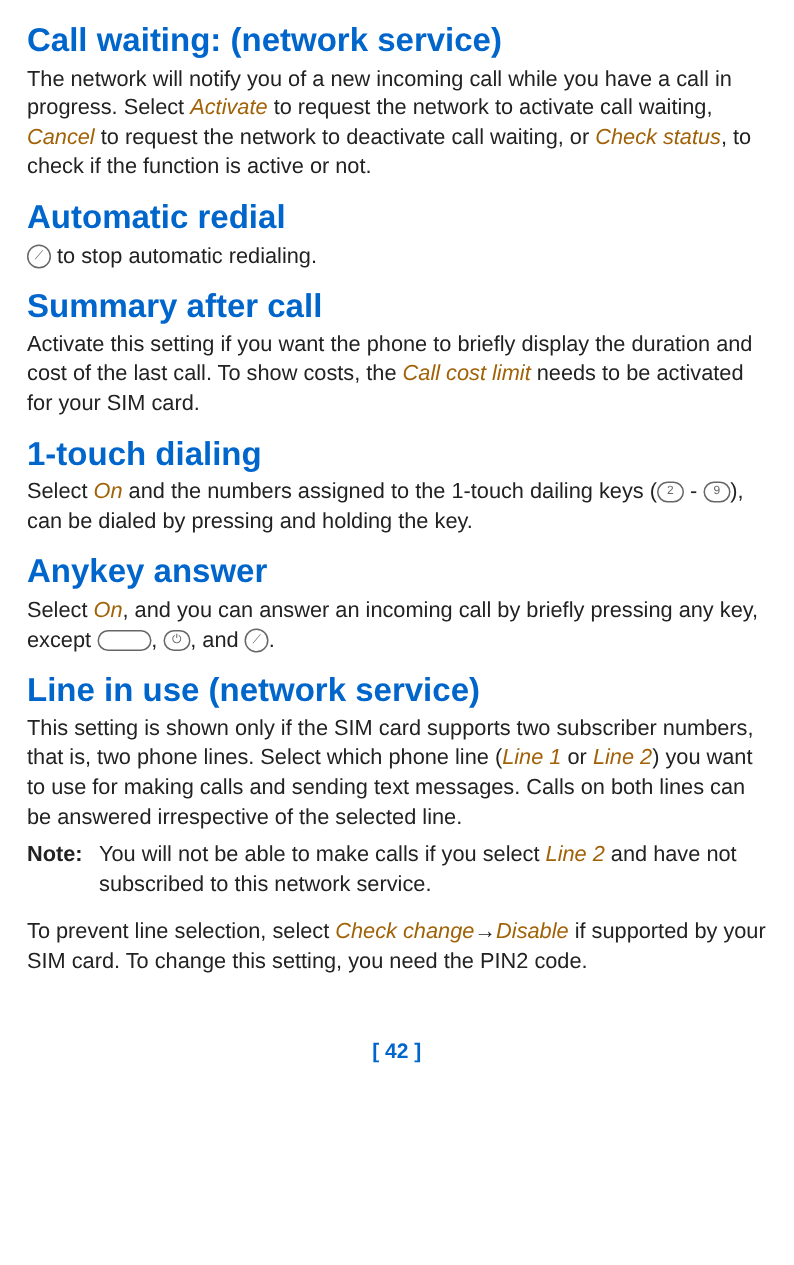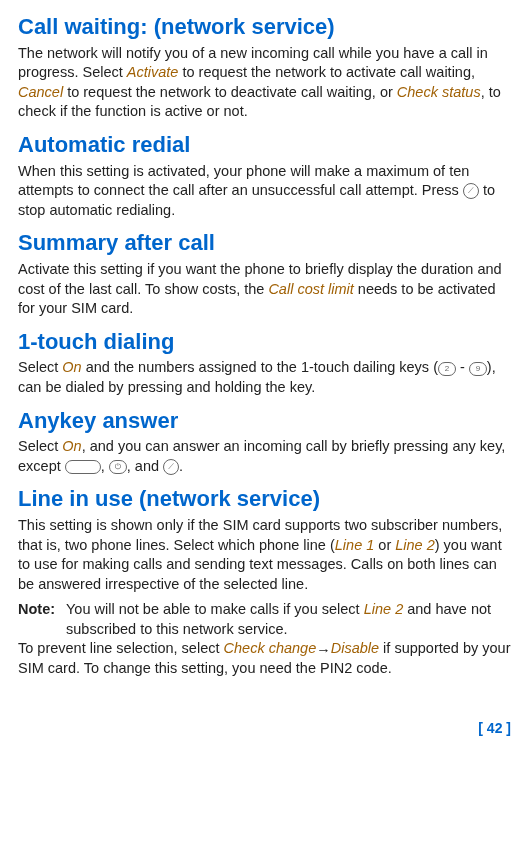--- a/index.html
+++ b/index.html
@@ -29,21 +29,21 @@
     }
     .paragraph {
       margin-bottom: 6px;
     }
     .italic-blue {
       color: #a16207;
       font-style: italic;
     }
     .note-block {
       display: flex;
-      margin-bottom: 0;
+      margin-bottom: 12px;
       margin-top: 4px;
       justify-content: flex-end;
     }
     .note-label {
       font-weight: bold;
       flex-shrink: 0;
       width: 48px;
     }
     .note-text {
       flex: 1;
@@ -69,41 +69,41 @@
     }
     .key-icon-inner {
       position: absolute;
       top: 50%;
       left: 50%;
       transform: translate(-50%, -50%);
       font-size: 8px;
       color: #666;
     }
     .page-num {
-      text-align: right;
+      text-align: center;
       color: #0066cc;
       font-weight: bold;
       margin-top: 40px;
       font-size: 14px;
     }
     .arrow {
       font-family: Arial;
     }
   </style>
 </head>
 <body>
 
 <h2 class="heading first">Call waiting: (network service)</h2>
 <p class="paragraph">
   <span>The network will notify you of a new incoming call while you have a call in progress. Select </span><span class="italic-blue">Activate</span><span> to request the network to activate call waiting, </span><span class="italic-blue">Cancel</span><span> to request the network to deactivate call waiting, or </span><span class="italic-blue">Check status</span><span>, to check if the function is active or not.</span>
 </p>
 
 <h2 class="heading">Automatic redial</h2>
 <p class="paragraph">
-  <span>When this setting is activated, your phone will make a maximum of ten attempts to connect the call after an unsuccessful call attempt. Press </span><span class="key-icon round"><span class="key-icon-inner">⟋</span></span><span> to stop automatic redialing.</span>
+  <span class="key-icon round"><span class="key-icon-inner">⟋</span></span><span> to stop automatic redialing.</span>
 </p>
 
 <h2 class="heading">Summary after call</h2>
 <p class="paragraph">
   <span>Activate this setting if you want the phone to briefly display the duration and cost of the last call. To show costs, the </span><span class="italic-blue">Call cost limit</span><span> needs to be activated for your SIM card.</span>
 </p>
 
 <h2 class="heading">1-touch dialing</h2>
 <p class="paragraph">
   <span>Select </span><span class="italic-blue">On</span><span> and the numbers assigned to the 1-touch dailing keys (</span><span class="key-icon"><span class="key-icon-inner">2</span></span><span> - </span><span class="key-icon"><span class="key-icon-inner">9</span></span><span>), can be dialed by pressing and holding the key.</span>

